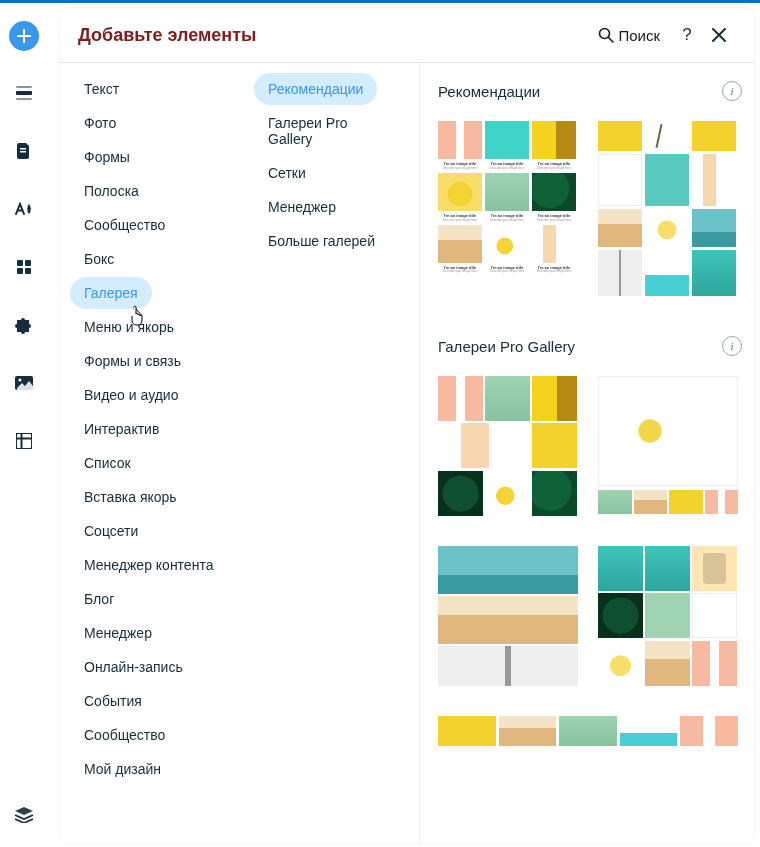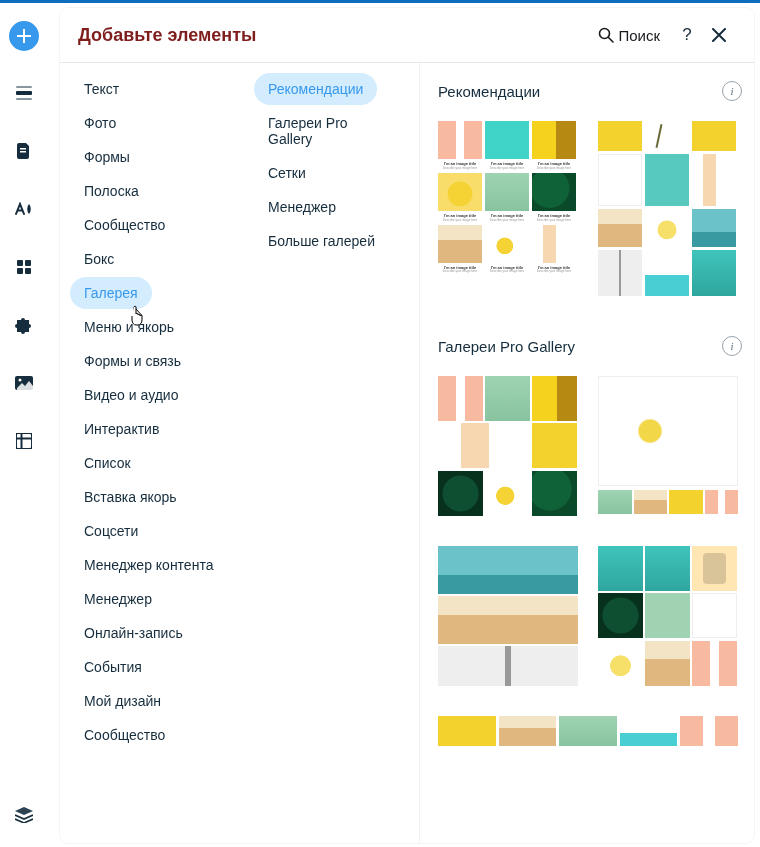--- a/index.html
+++ b/index.html
@@ -340,25 +340,26 @@
       <div class="cat-row"><div class="cat-item">Бокс</div></div>
       <div class="cat-row"><div class="cat-item selected">Галерея</div></div>
       <div class="cat-row"><div class="cat-item">Меню и якорь</div></div>
       <div class="cat-row"><div class="cat-item">Формы и связь</div></div>
       <div class="cat-row"><div class="cat-item">Видео и аудио</div></div>
       <div class="cat-row"><div class="cat-item">Интерактив</div></div>
       <div class="cat-row"><div class="cat-item">Список</div></div>
       <div class="cat-row"><div class="cat-item">Вставка якорь</div></div>
       <div class="cat-row"><div class="cat-item">Соцсети</div></div>
       <div class="cat-row"><div class="cat-item">Менеджер контента</div></div>
+      <div class="cat-row"><div class="cat-item">Блог</div></div>
       <div class="cat-row"><div class="cat-item">Менеджер</div></div>
       <div class="cat-row"><div class="cat-item">Онлайн-запись</div></div>
       <div class="cat-row"><div class="cat-item">События</div></div>
+      <div class="cat-row"><div class="cat-item">Сообщество</div></div>
       <div class="cat-row"><div class="cat-item">Мой дизайн</div></div>
-      <div class="cat-row"><div class="cat-item">Сообщество</div></div>
     </div>
 
     <div class="sub-col">
       <div class="sub-row"><div class="sub-item selected">Рекомендации</div></div>
       <div class="sub-row"><div class="sub-item">Галереи Pro Gallery</div></div>
       <div class="sub-row"><div class="sub-item">Сетки</div></div>
       <div class="sub-row"><div class="sub-item">Менеджер</div></div>
       <div class="sub-row"><div class="sub-item">Больше галерей</div></div>
     </div>
 

